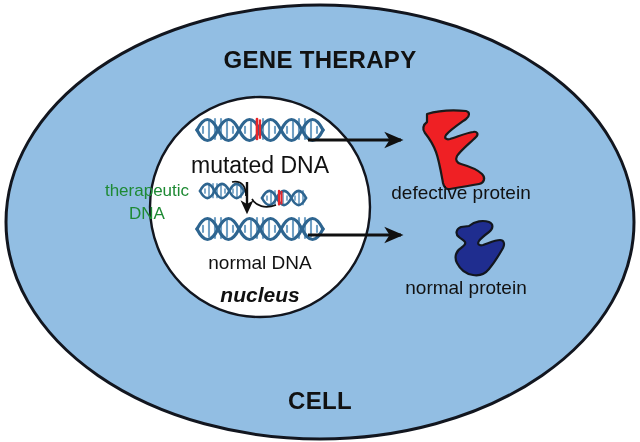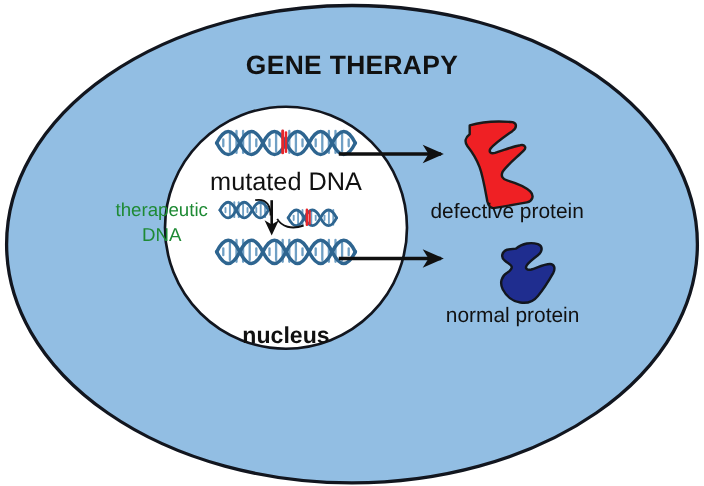--- a/index.html
+++ b/index.html
@@ -45,25 +45,26 @@
     left: 0;
     top: 388px;
     width: 640px;
     text-align: center;
     font-size: 24px;
     font-weight: bold;
     letter-spacing: 0.3px;
   }
   #nucleus-label {
     left: 150px;
-    top: 294px;
+    top: 283px;
     width: 220px;
     text-align: center;
     font-size: 21px;
     font-weight: bold;
+    font-style: italic;
   }
   #mutated-dna-label {
     left: 150px;
     top: 153px;
     width: 220px;
     text-align: center;
     font-size: 23px;
   }
   #normal-dna-label {
     left: 150px;
@@ -202,21 +203,23 @@
              C464,246 466,244 465,242 C464,240 461,239 459,237
              C455,234 456,229 461,227 Z" fill="#1f2d8f" stroke="#12161f" stroke-width="2.2" stroke-linejoin="round"></path>
   </svg>
 
   <div class="lbl" id="gene-therapy-title">GENE THERAPY</div>
 
   <div class="lbl" id="mutated-dna-label">mutated DNA</div>
 
   <div class="lbl" id="therapeutic-dna-label">therapeutic DNA</div>
 
+  <div class="lbl" id="normal-dna-label">normal DNA</div>
 
   <div class="lbl" id="nucleus-label">nucleus</div>
 
   <div class="lbl" id="defective-protein-label">defective protein</div>
 
   <div class="lbl" id="normal-protein-label">normal protein</div>
 
+  <div class="lbl" id="cell-label">CELL</div>
 
 </div>
 
 </body></html>

